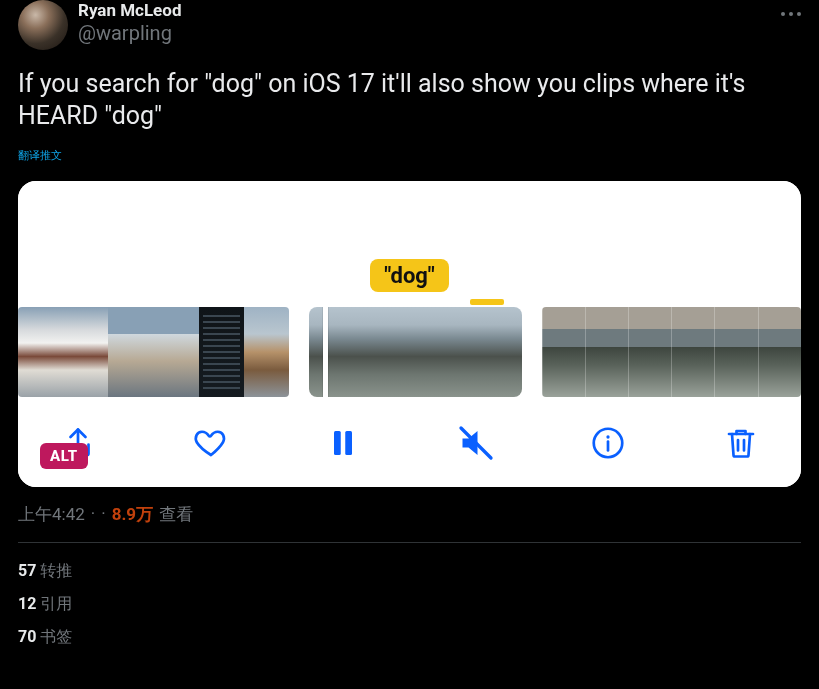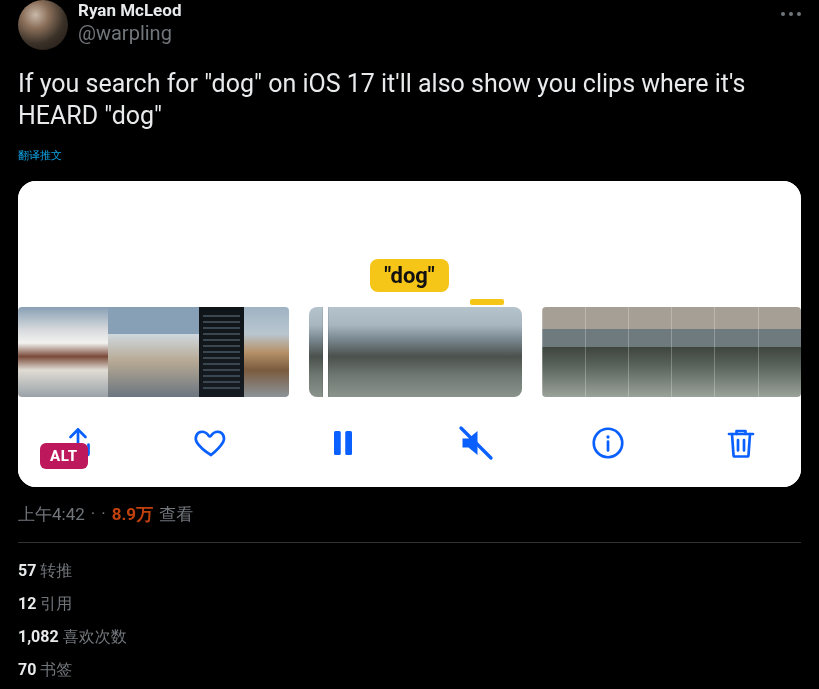--- a/index.html
+++ b/index.html
@@ -245,20 +245,17 @@
   <hr class="divider">
 
   <div class="stats-row">
     <div>
       <span class="num">57</span><span>转推</span>
     </div>
     <div>
       <span class="num">12</span><span>引用</span>
     </div>
     <div>
-      <span class="num">1,082</span><span>喜欢次数</span>
-    </div>
-    <div>
       <span class="num">70</span><span>书签</span>
     </div>
   </div>
 
 </div>
 
 </body></html>

